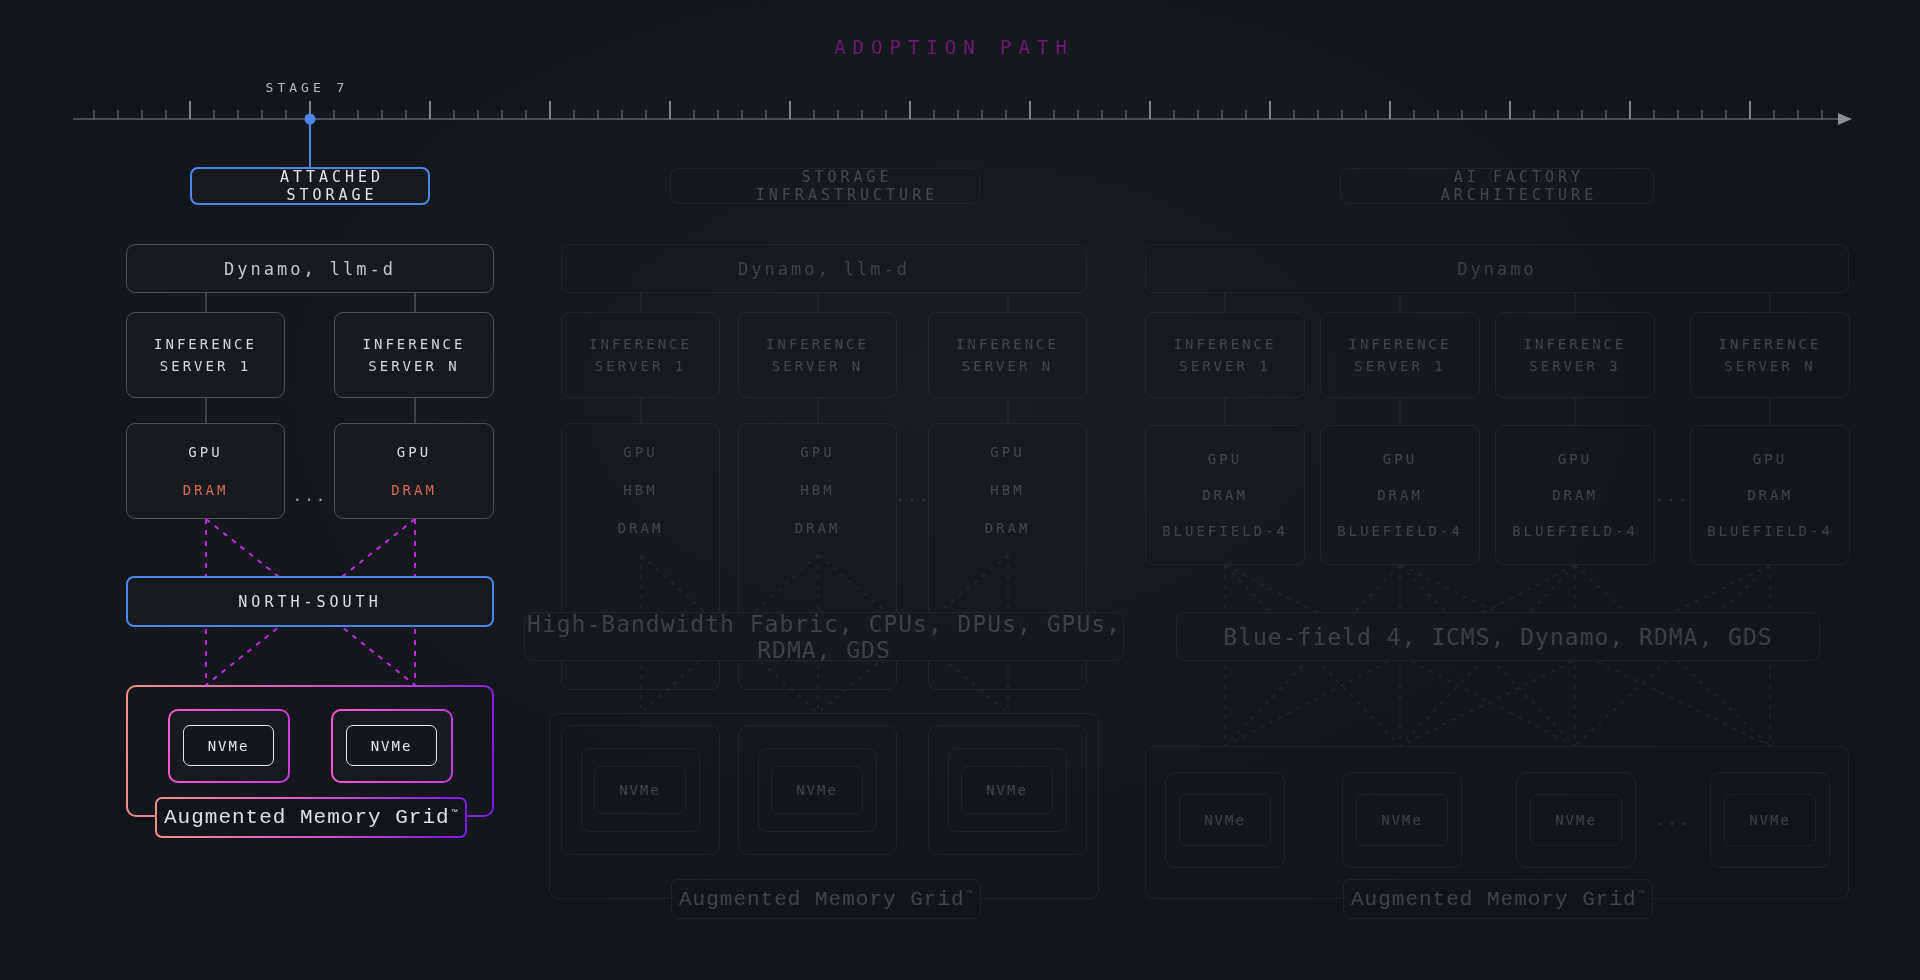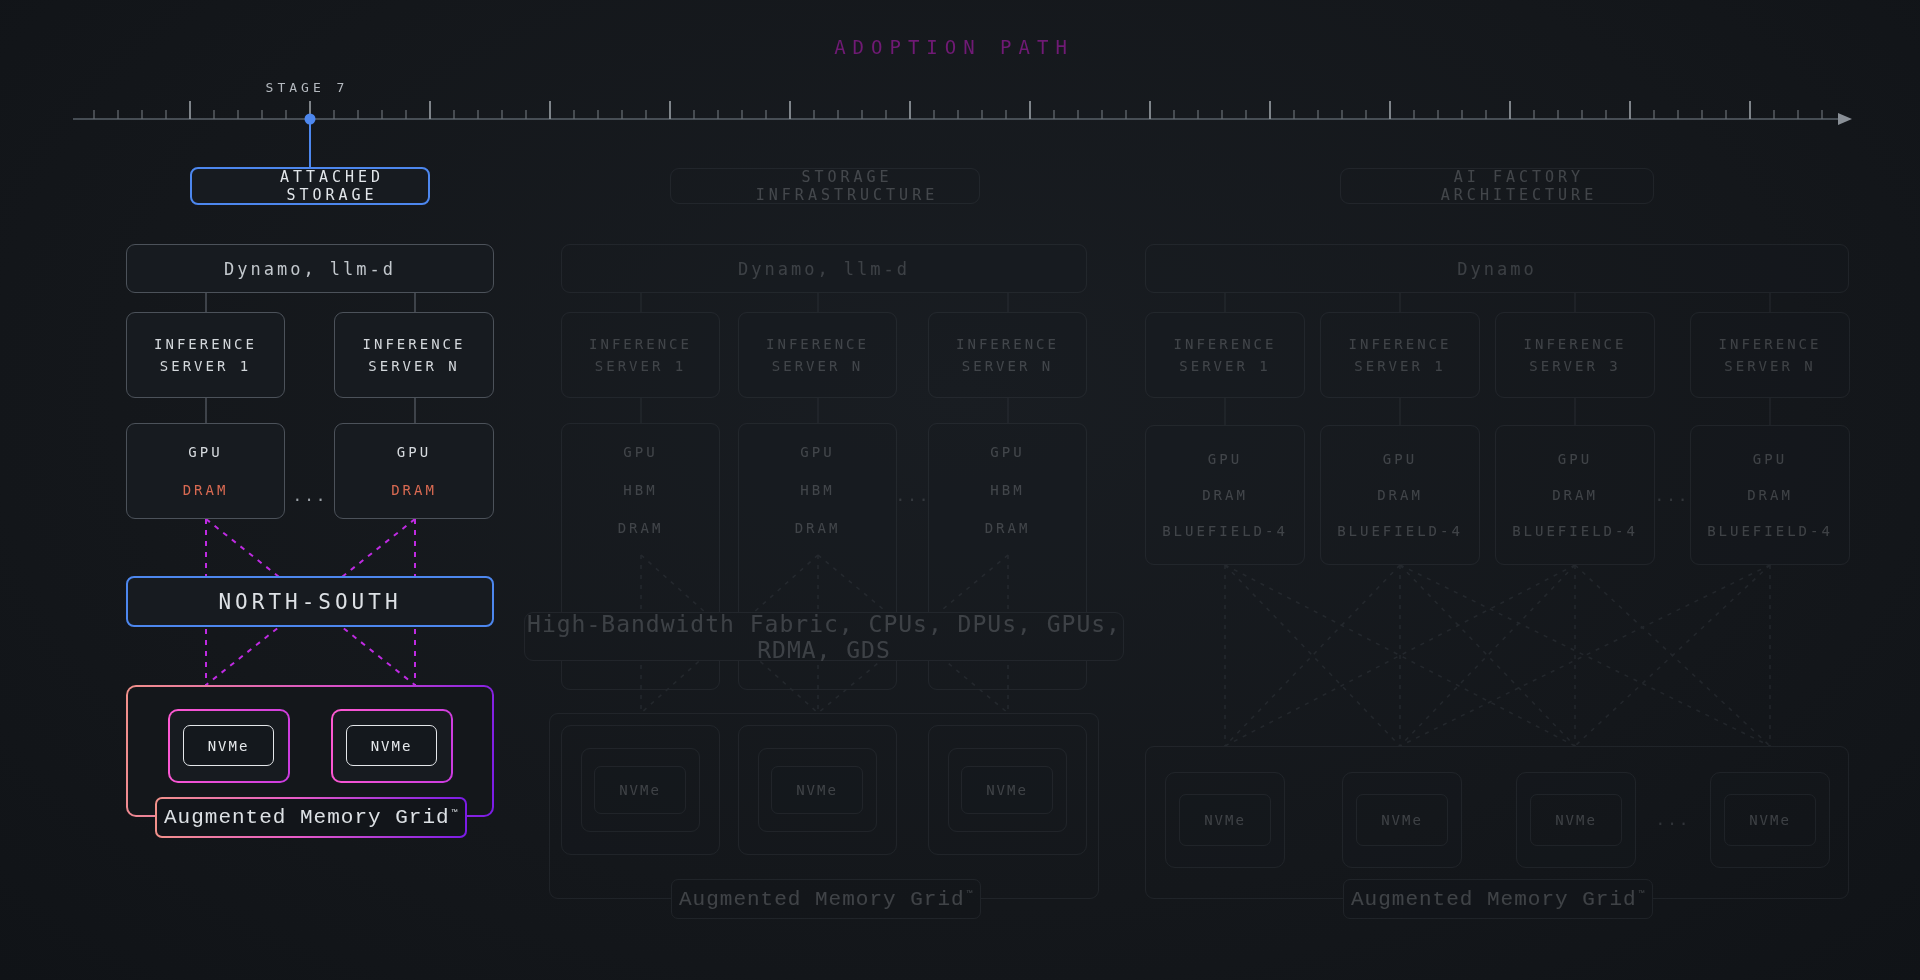--- a/index.html
+++ b/index.html
@@ -22,21 +22,21 @@
     display:flex;flex-direction:column;align-items:center;justify-content:center;text-align:center;
   }
   .blue{border:2px solid var(--accent-blue);border-radius:8px;}
   .hdr{font-size:15px;letter-spacing:4px;color:#e2e6ea;padding-left:44px;}
   .orch{font-size:17px;letter-spacing:3px;color:#c2c7cc;}
   .srv{font-size:14px;letter-spacing:3px;line-height:1.6;color:#d3d7db;}
   .gpu{gap:22px;font-size:14px;letter-spacing:3px;color:#d6dade;}
   .gpu-tall{justify-content:flex-start;padding-top:20px;gap:22px;font-size:14px;letter-spacing:3px;color:#d6dade;}
   .dram{color:var(--dram);}
   .dots{position:absolute;width:40px;text-align:center;font-size:16px;letter-spacing:2px;color:#9aa0a6;}
-  .ns{font-size:21px;letter-spacing:4px;color:#dde1e5;}
+  .ns{font-size:15px;letter-spacing:4px;color:#dde1e5;}
   .bar{font-size:23px;letter-spacing:1px;color:#c8cdd2;}
   .gradbox{
     position:absolute;box-sizing:border-box;border:2px solid transparent;border-radius:10px;
     background:linear-gradient(var(--bg),var(--bg)) padding-box,
                linear-gradient(100deg,var(--grad-salmon),#d84fc8 55%,var(--grad-violet)) border-box;
   }
   .pinkbox{
     position:absolute;box-sizing:border-box;border:2px solid transparent;border-radius:10px;
     background:linear-gradient(var(--box-bg),var(--box-bg)) padding-box,
                linear-gradient(100deg,var(--pink-a),var(--pink-b)) border-box;
@@ -325,20 +325,21 @@
     <div>DRAM</div>
     <div>BLUEFIELD-4</div>
   </div>
   <div class="b gpu" style="left:1690px;top:425px;width:160px;height:140px;gap:20px;">
     <div>GPU</div>
     <div>DRAM</div>
     <div>BLUEFIELD-4</div>
   </div>
   <div class="dots" style="left:1652px;top:486px;">...</div>
 
+  <div class="b bar" style="left:1176px;top:612px;width:644px;height:49px;">Blue-field 4, ICMS, Dynamo, RDMA, GDS</div>
 
   <div class="b" style="left:1145px;top:746px;width:704px;height:153px;background:transparent;"></div>
 
   <div class="b" style="left:1165px;top:772px;width:120px;height:96px;border-radius:10px;"></div>
   <div class="b" style="left:1342px;top:772px;width:120px;height:96px;border-radius:10px;"></div>
   <div class="b" style="left:1516px;top:772px;width:120px;height:96px;border-radius:10px;"></div>
   <div class="b" style="left:1710px;top:772px;width:120px;height:96px;border-radius:10px;"></div>
   <div class="nvme gray" style="left:1179px;top:794px;width:92px;height:52px;">NVMe</div>
   <div class="nvme gray" style="left:1356px;top:794px;width:92px;height:52px;">NVMe</div>
   <div class="nvme gray" style="left:1530px;top:794px;width:92px;height:52px;">NVMe</div>

